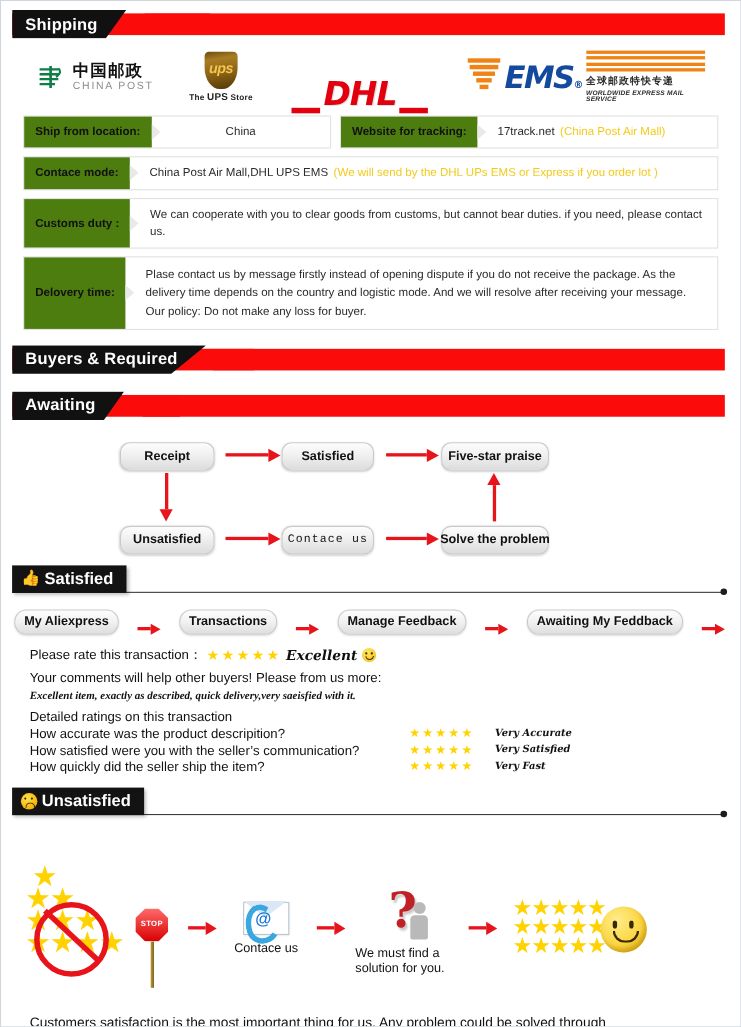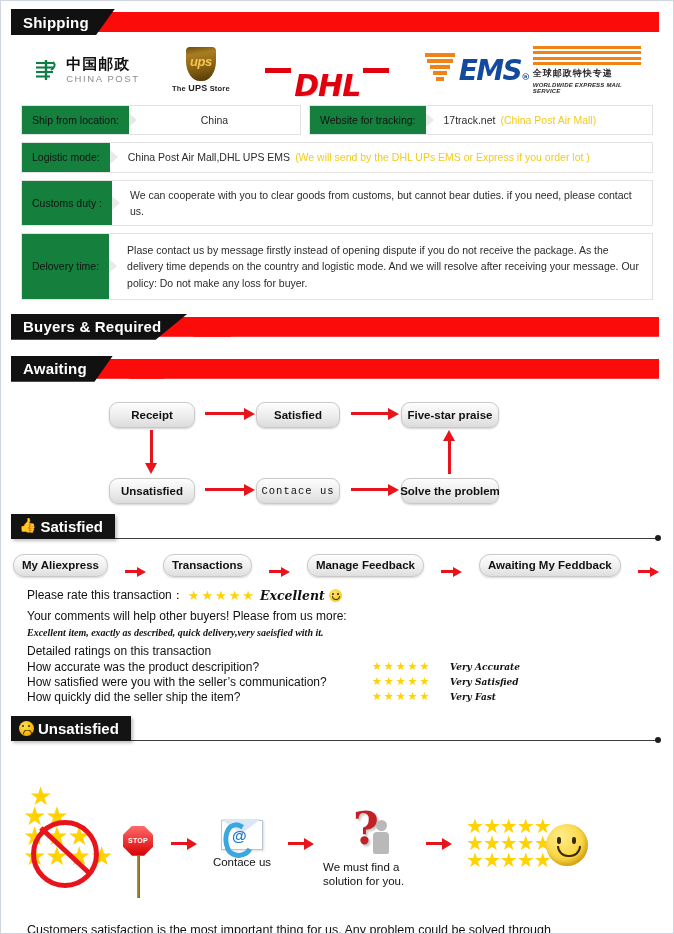--- a/index.html
+++ b/index.html
@@ -75,21 +75,21 @@
     width:30px;height:34px;flex:none;
     background:linear-gradient(170deg,#6b4a10 0%,#a87d22 22%,#8d6415 55%,#4e3707 100%);
     border-radius:4px 4px 46% 46%/4px 4px 58% 58%;
     display:flex;align-items:center;justify-content:center;
     position:relative;
   }
   .ups-shield .u{color:#f5c451;font-size:13px;font-weight:bold;font-style:italic;letter-spacing:-.5px;transform:translateY(-3px);}
   .ups-sub{font-size:7.5px;color:#222;font-weight:bold;letter-spacing:.2px;}
   .ups-sub b{font-size:9px;}
 
-  .dhl{position:relative;display:flex;align-items:flex-start;margin-top:30px;}
+  .dhl{position:relative;display:flex;align-items:flex-end;margin-top:30px;}
   .dhl .word{
     color:#e2000f;font-size:30px;font-weight:bold;font-style:italic;
     letter-spacing:-1px;font-family:"DejaVu Sans",sans-serif;
     text-shadow:1px 1px 0 rgba(0,0,0,.12);
   }
   .dhl .dash{height:5px;background:#e2000f;margin:0 3px;}
   .dhl .d-l{width:26px;}
   .dhl .d-r{width:26px;}
 
   .ems{display:flex;align-items:center;gap:4px;}
@@ -105,22 +105,22 @@
   .ems-en{font-size:6px;font-weight:bold;font-style:italic;color:#2b2b2b;letter-spacing:.2px;}
 
   
   .ship-table{margin:6px 20px 0;}
   .srow{
     display:flex;align-items:stretch;border:1px solid #e2e2e2;margin-bottom:7px;background:#fff;
   }
   .srow.split{border:none;margin-bottom:7px;display:flex;gap:8px;}
   .sbox{display:flex;align-items:stretch;border:1px solid #e2e2e2;background:#fff;}
   .slabel{
-    background:#15803d;display:flex;align-items:center;padding:0 10px;
-    font-size:10.5px;font-weight:normal;color:#111;white-space:nowrap;position:relative;
+    background:#4d7c0f;display:flex;align-items:center;padding:0 10px;
+    font-size:10.5px;font-weight:bold;color:#111;white-space:nowrap;position:relative;
   }
   .slabel::after{
     content:"";position:absolute;right:-8px;top:50%;transform:translateY(-50%);
     width:0;height:0;border-top:7px solid transparent;border-bottom:7px solid transparent;border-left:8px solid #e9e9e9;
   }
   .sval{
     flex:1;display:flex;align-items:center;padding:6px 8px 6px 18px;
     font-size:10.5px;color:#2b2b2b;line-height:1.55;
   }
   .sval.center{justify-content:center;padding-left:8px;}
@@ -322,21 +322,21 @@
       <div class="sbox" style="flex:1;">
         <div class="slabel">Website for tracking:</div>
         <div class="sval">
           <span>17track.net</span>
           <span class="yellow" style="margin-left:5px;">(China Post Air Mall)</span>
         </div>
       </div>
     </div>
 
     <div class="srow">
-      <div class="slabel">Logistic mode:</div>
+      <div class="slabel">Contace mode:</div>
       <div class="sval">
         <span>China Post Air Mall,DHL UPS EMS</span>
         <span class="yellow" style="margin-left:5px;">(We will send by the DHL UPs EMS or Express if you order  lot )</span>
       </div>
     </div>
 
     <div class="srow">
       <div class="slabel">Customs duty :</div>
       <div class="sval">We can cooperate with you to clear goods from customs, but cannot bear duties. if you need, please contact us.</div>
     </div>

